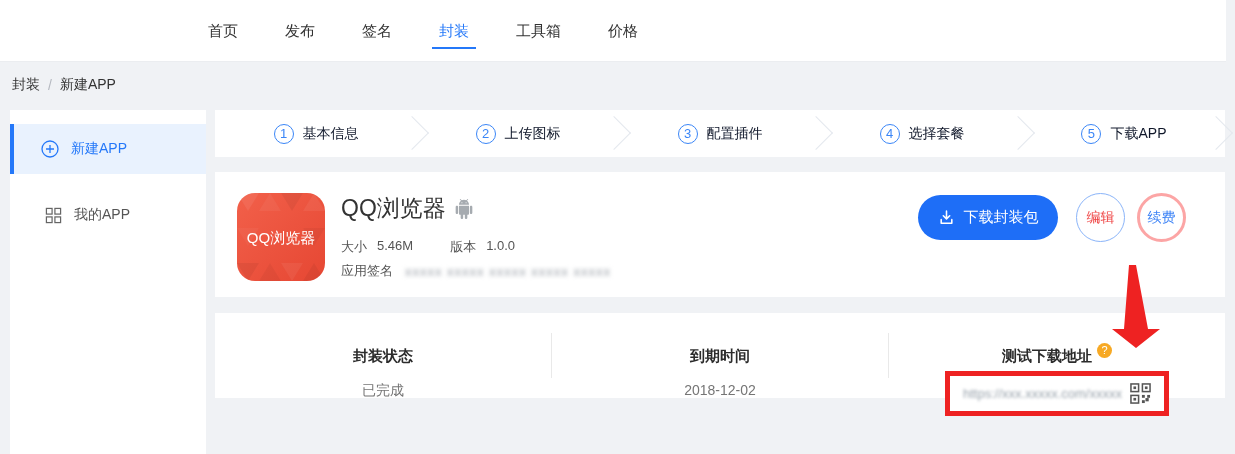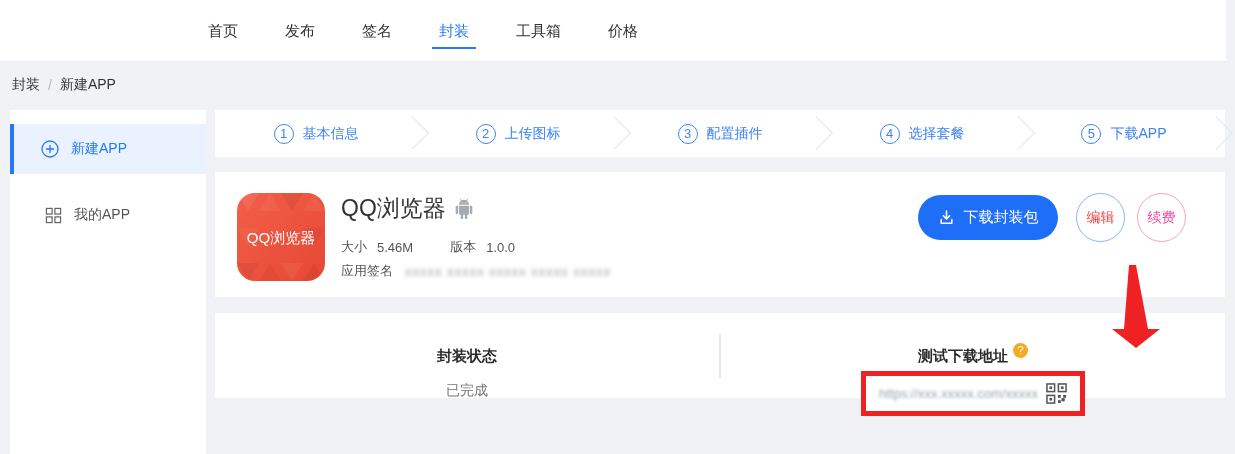--- a/index.html
+++ b/index.html
@@ -25,39 +25,39 @@
   .side-item.active { background:#e9f2fe; color:#2478f9; border-left-color:#2478f9; padding-left:27px; }
   .side-item svg { flex:0 0 auto; }
 
   
   .card { position:absolute; left:215px; width:1010px; background:#fff; }
 
   
   .steps-card { top:110px; height:47px; display:flex; }
   .step { flex:1; display:flex; align-items:center; justify-content:center; gap:9px; cursor:pointer; }
   .step-num { width:20px; height:20px; border:1px solid #3b86f7; border-radius:50%; color:#3b86f7; font-size:13px; line-height:18px; text-align:center; }
-  .step-label { color:#3b82f6; font-size:14px; }
+  .step-label { color:#0f172a; font-size:14px; }
   .chev { position:absolute; top:11px; width:24px; height:24px; border-top:1px solid #e4e8ee; border-right:1px solid #e4e8ee; transform:rotate(45deg); background:transparent; }
   .chev.c1{left:calc(20% - 17px);} .chev.c2{left:calc(40% - 17px);} .chev.c3{left:calc(60% - 17px);} .chev.c4{left:calc(80% - 17px);} .chev.c5{left:calc(100% - 21px);}
 
   
   .app-card { top:172px; height:125px; }
   .app-icon { position:absolute; left:22px; top:21px; width:88px; height:88px; border-radius:18px; overflow:hidden; }
   .app-title-row { position:absolute; left:126px; top:21px; display:flex; align-items:center; gap:8px; }
   .app-title { font-size:23px; color:#333; }
-  .app-meta { position:absolute; left:126px; top:66px; font-size:13px; color:#555; display:flex; align-items:center; }
+  .app-meta { position:absolute; left:126px; top:66px; font-size:13px; color:#555; display:flex; }
   .app-meta .lbl { margin-right:10px; }
   .app-meta .gap { width:37px; }
   .app-sign { position:absolute; left:126px; top:90px; font-size:13px; color:#555; display:flex; align-items:center; gap:12px; }
   .blurred { filter:blur(2.2px); color:#9aa0a8; letter-spacing:1px; user-select:none; }
 
   .btn-download { position:absolute; left:703px; top:23px; width:140px; height:45px; border-radius:23px; background:#1e6ef7; border:none; color:#fff; font-size:15px; display:flex; align-items:center; justify-content:center; gap:9px; cursor:pointer; font-family:inherit; }
   .btn-circle { position:absolute; width:49px; height:49px; border-radius:50%; background:#fff; font-size:14px; cursor:pointer; font-family:inherit; }
   .btn-edit { left:861px; top:21px; border:1px solid #8ab4f9; color:#ef4444; }
-  .btn-renew { left:922px; top:21px; border:1px solid #fca5a5; color:#ec4899; }
+  .btn-renew { left:922px; top:21px; border:3px solid #fca5a5; color:#3b82f6; }
 
   
   .status-card { top:313px; height:85px; display:flex; }
   .status-col { flex:1; text-align:center; padding-top:34px; }
   .status-divider { width:1px; height:45px; background:#e9e9e9; margin-top:20px; }
   .status-label { font-size:15px; font-weight:bold; color:#2b2b2b; }
   .status-value { margin-top:16px; font-size:14px; color:#757575; }
   .label-row { display:inline-flex; align-items:flex-start; gap:5px; }
   .help-badge { width:15px; height:15px; border-radius:50%; background:#f7a924; color:#fff; font-size:11px; line-height:15px; text-align:center; margin-top:-4px; cursor:pointer; }
   .dl-rect { margin:5px auto 0; width:224px; height:45px; border:5px solid #ee2222; background:#fff; display:flex; align-items:center; justify-content:center; gap:8px; }
@@ -184,20 +184,24 @@
   <button class="btn-circle btn-edit">编辑</button>
   <button class="btn-circle btn-renew">续费</button>
 </div>
 
 <div class="card status-card">
   <div class="status-col">
     <div class="status-label">封装状态</div>
     <div class="status-value">已完成</div>
   </div>
   <div class="status-divider"></div>
+  <div class="status-col">
+    <div class="status-label">到期时间</div>
+    <div class="status-value">2018-12-02</div>
+  </div>
   <div class="status-divider"></div>
   <div class="status-col">
     <div class="label-row">
       <span class="status-label">测试下载地址</span>
       <span class="help-badge">?</span>
     </div>
     <div class="dl-rect">
       <span class="dl-url">https://xxx.xxxxx.com/xxxxx</span>
       <svg width="21" height="21" viewBox="0 0 22 22">
         <rect x="1" y="1" width="8" height="8" fill="none" stroke="#555" stroke-width="1.6"></rect>

